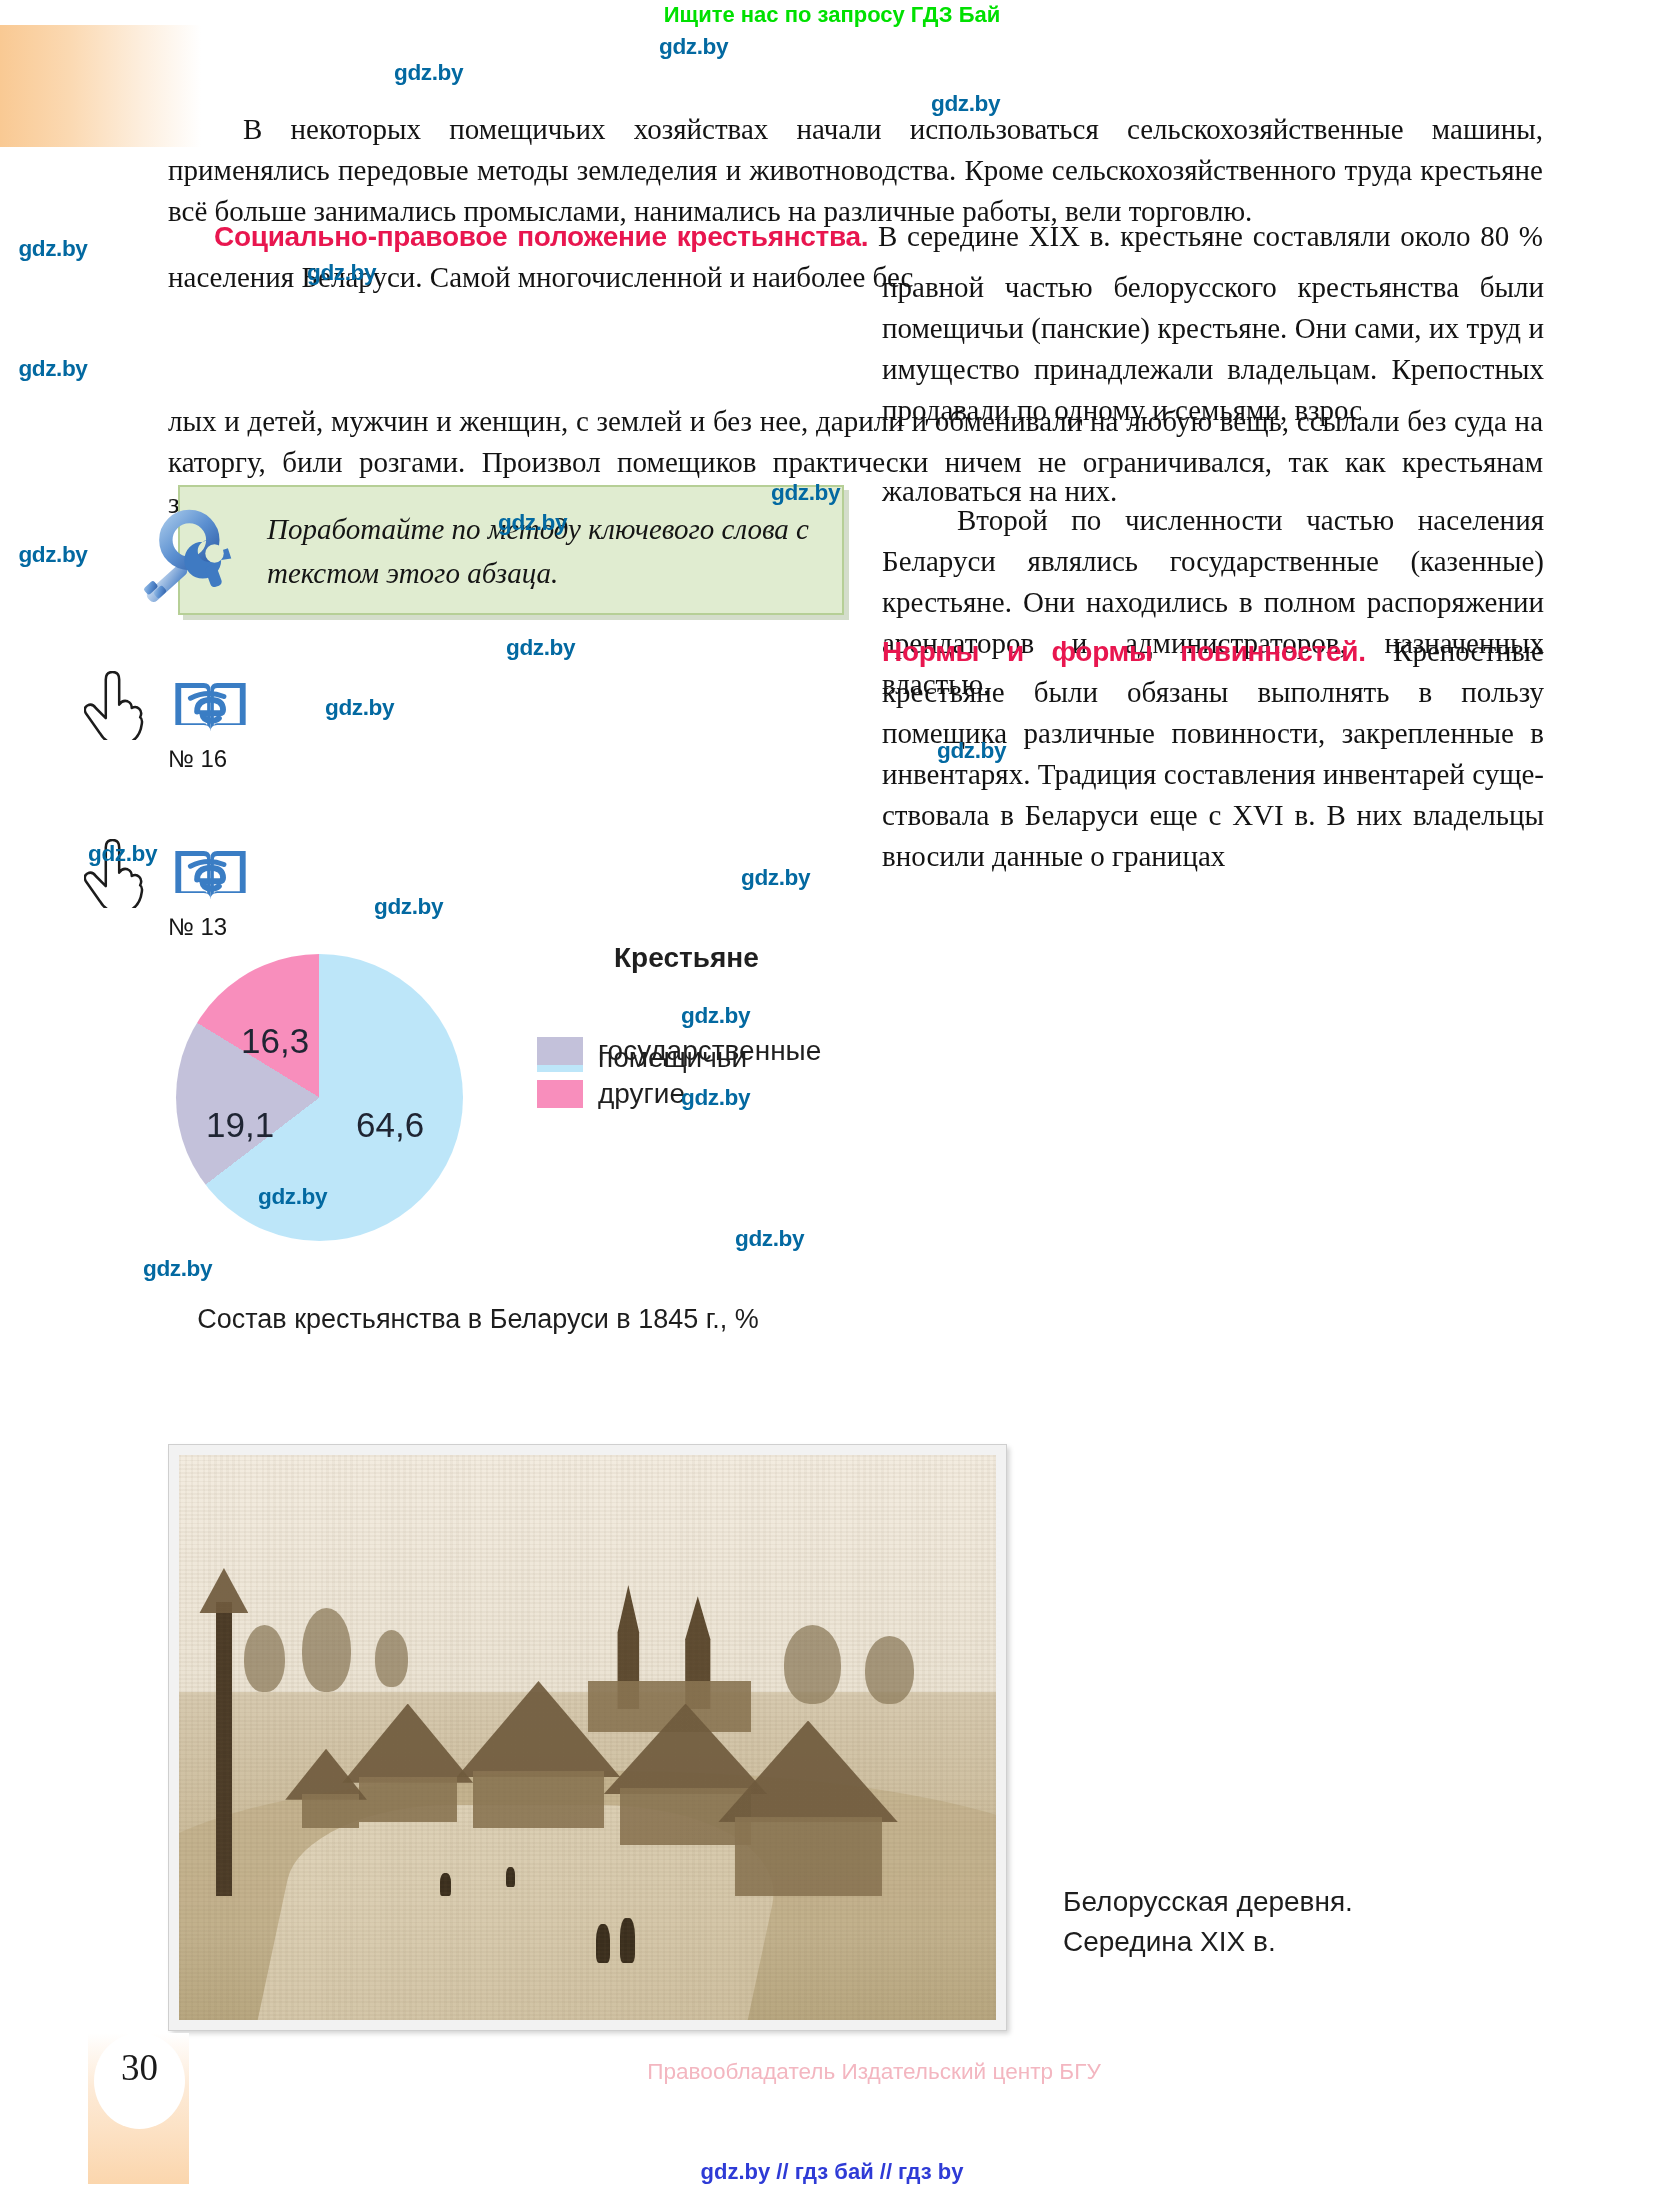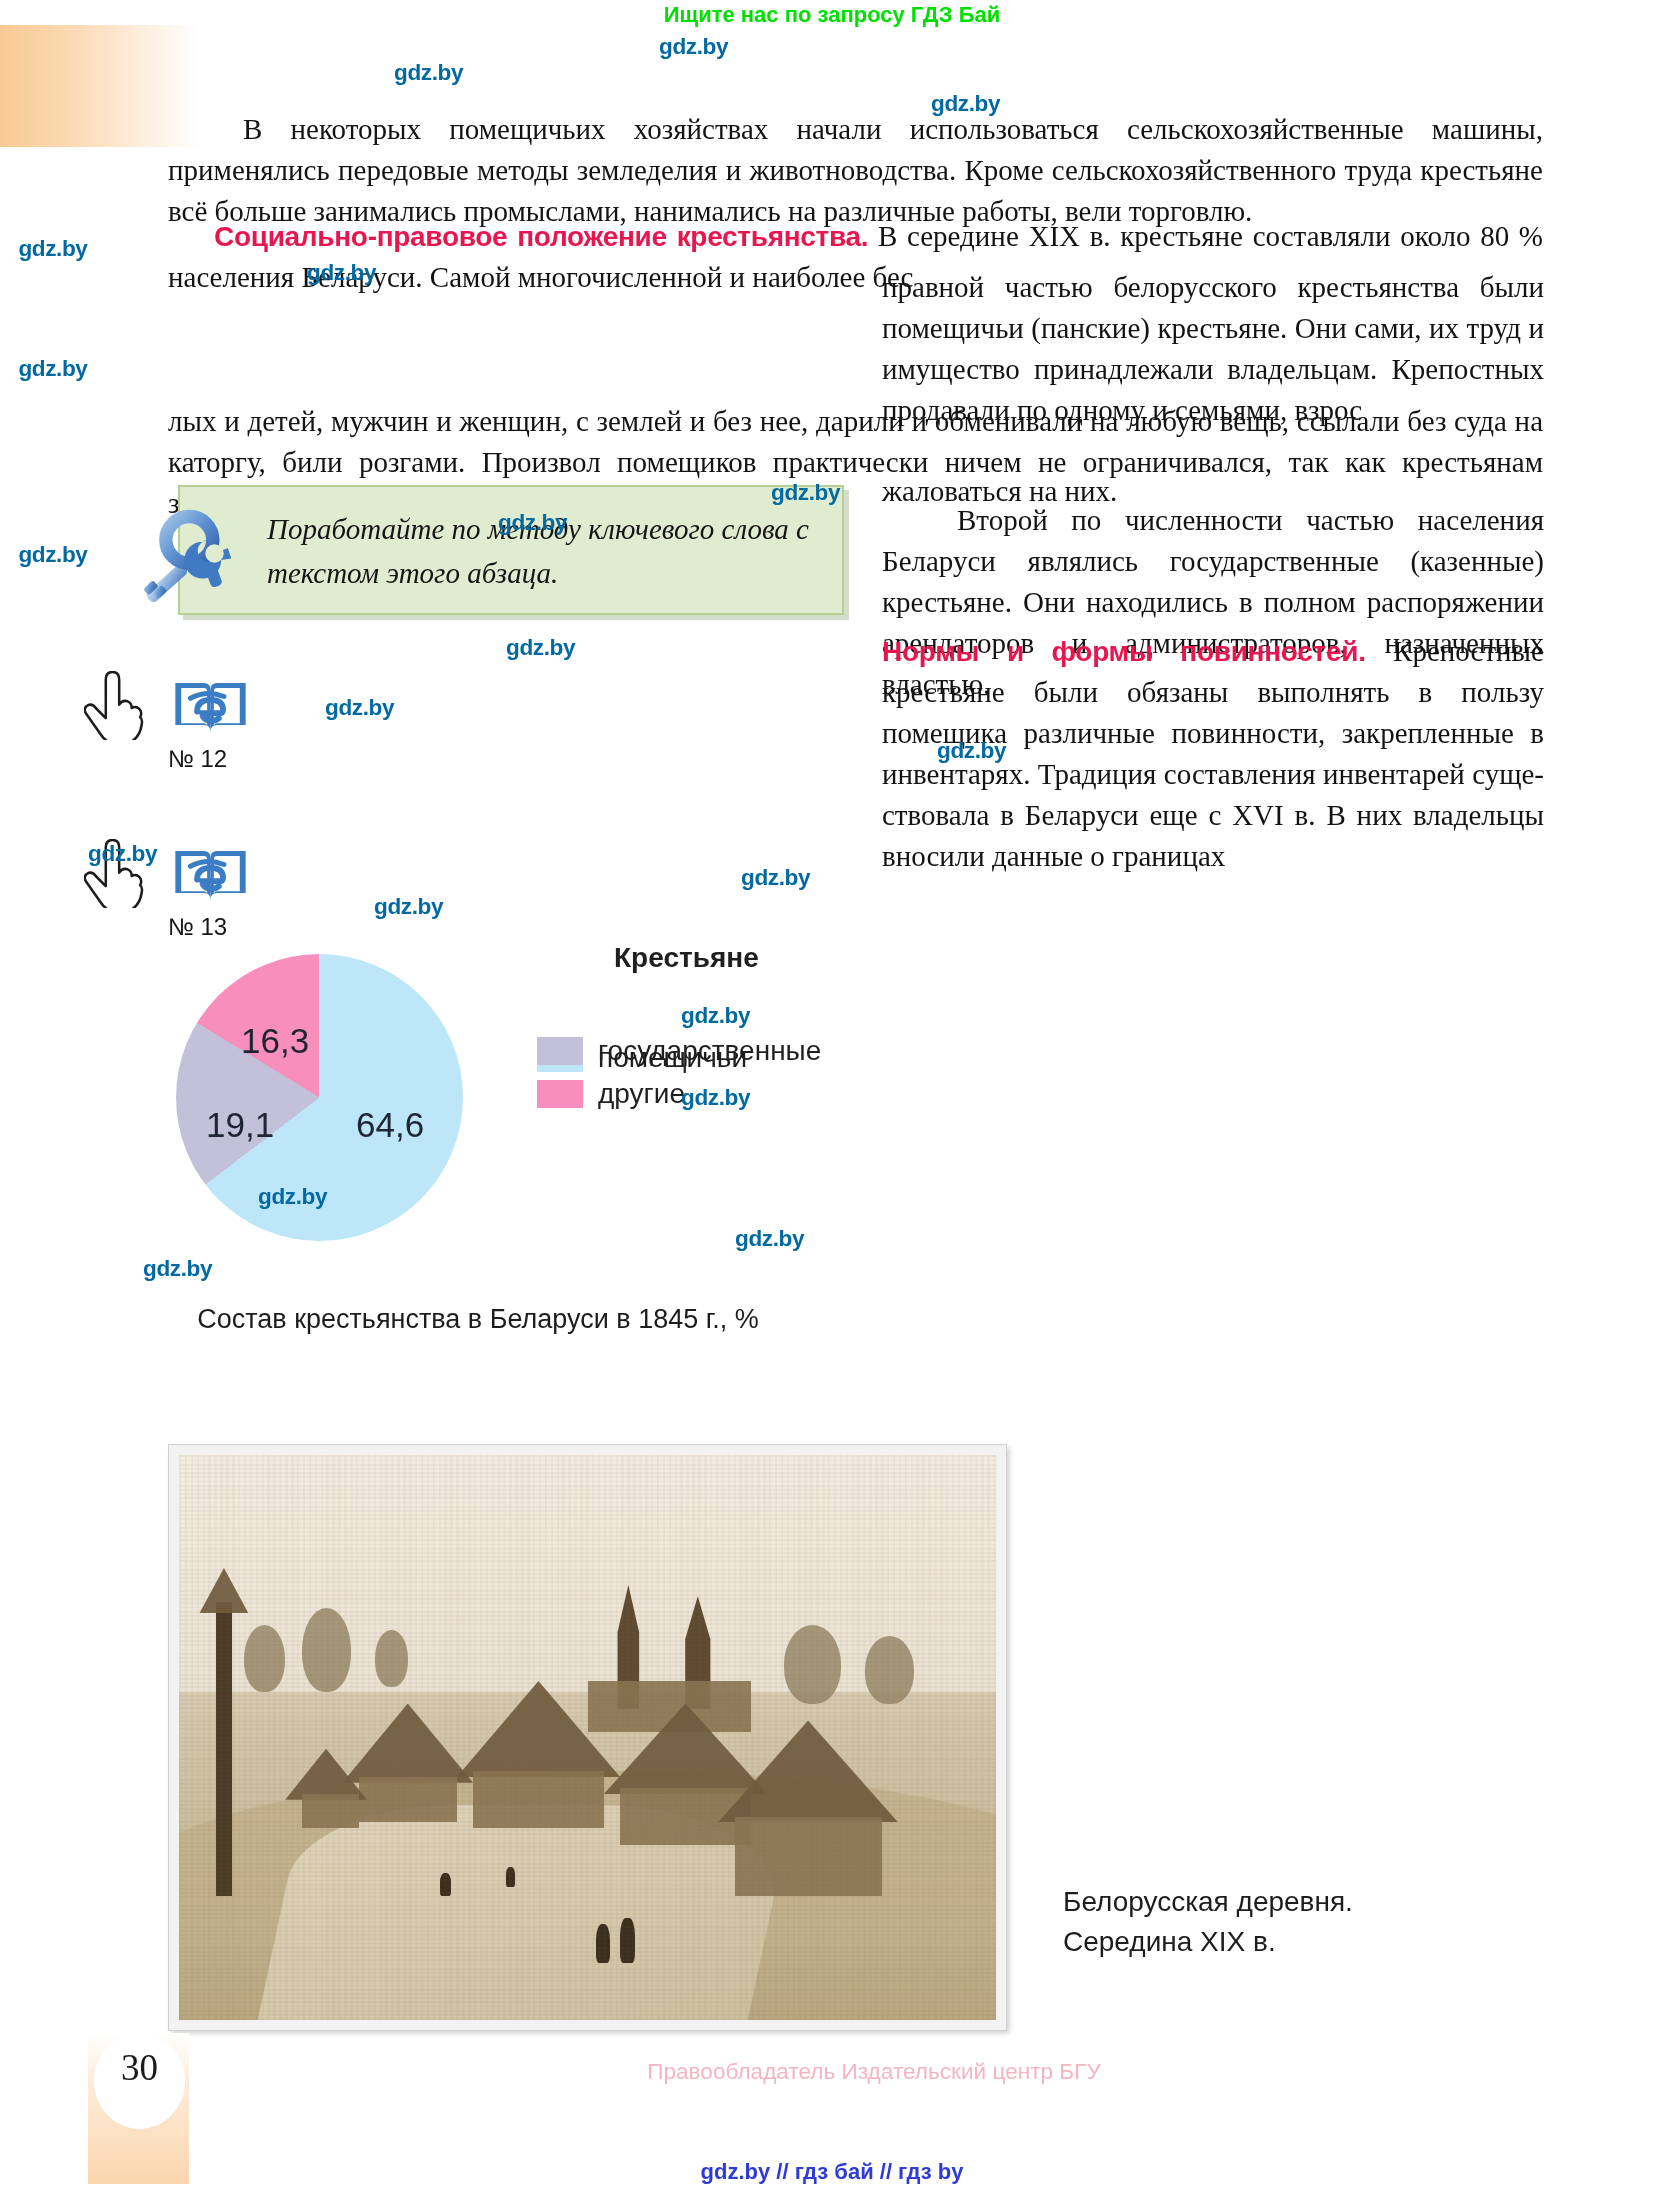--- a/index.html
+++ b/index.html
@@ -363,21 +363,21 @@
     <svg viewBox="0 0 92 80" width="77" height="67">
       <path d="M4 12 h34 q8 0 8 8 v50 q0 -8 -8 -8 H4 z" fill="#3a7dc4"></path>
       <path d="M88 12 h-34 q-8 0 -8 8 v50 q0 -8 8 -8 h34 z" fill="#3a7dc4"></path>
       <path d="M11 18 h27 q4 0 4 4 v42 q0 -4 -4 -4 H11 z" fill="#ffffff"></path>
       <path d="M81 18 h-27 q-4 0 -4 4 v42 q0 -4 4 -4 h27 z" fill="#ffffff"></path>
 
       <path d="M30 46 q0 -14 16 -14 q15 0 15 12 q0 4 -4 4 H36 q1 9 11 9 q6 0 9 -3" fill="none" stroke="#3a7dc4" stroke-width="7" stroke-linecap="round"></path>
       <path d="M22 30 q20 -10 40 -2" fill="none" stroke="#3a7dc4" stroke-width="6" stroke-linecap="round"></path>
     </svg>
   </div>
-  <div class="net-label" style="left:84px; top:74px;">№ 12</div>
+  <div class="net-label" style="left:84px; top:74px;">№ 16</div>
 </div>
 
 <div class="netblock" style="left:84px; top:839px;">
   <div class="hand-icon" style="left:0; top:0;">
     <svg viewBox="0 0 74 82" width="62" height="69">
       <path d="M26 10 q0 -9 8 -9 t8 9 v30 q4 -6 10 -4 q5 2 5 8 q5 -3 9 1 q4 4 1 10
                q3 2 2 8 q-2 16 -14 22 q-10 5 -22 1 q-9 -3 -14 -12 L2 50 q-3 -6 2 -9
                q6 -3 10 3 l12 12 z" fill="#ffffff" stroke="#1c1c1c" stroke-width="3" stroke-linejoin="round"></path>
     </svg>
   </div>

